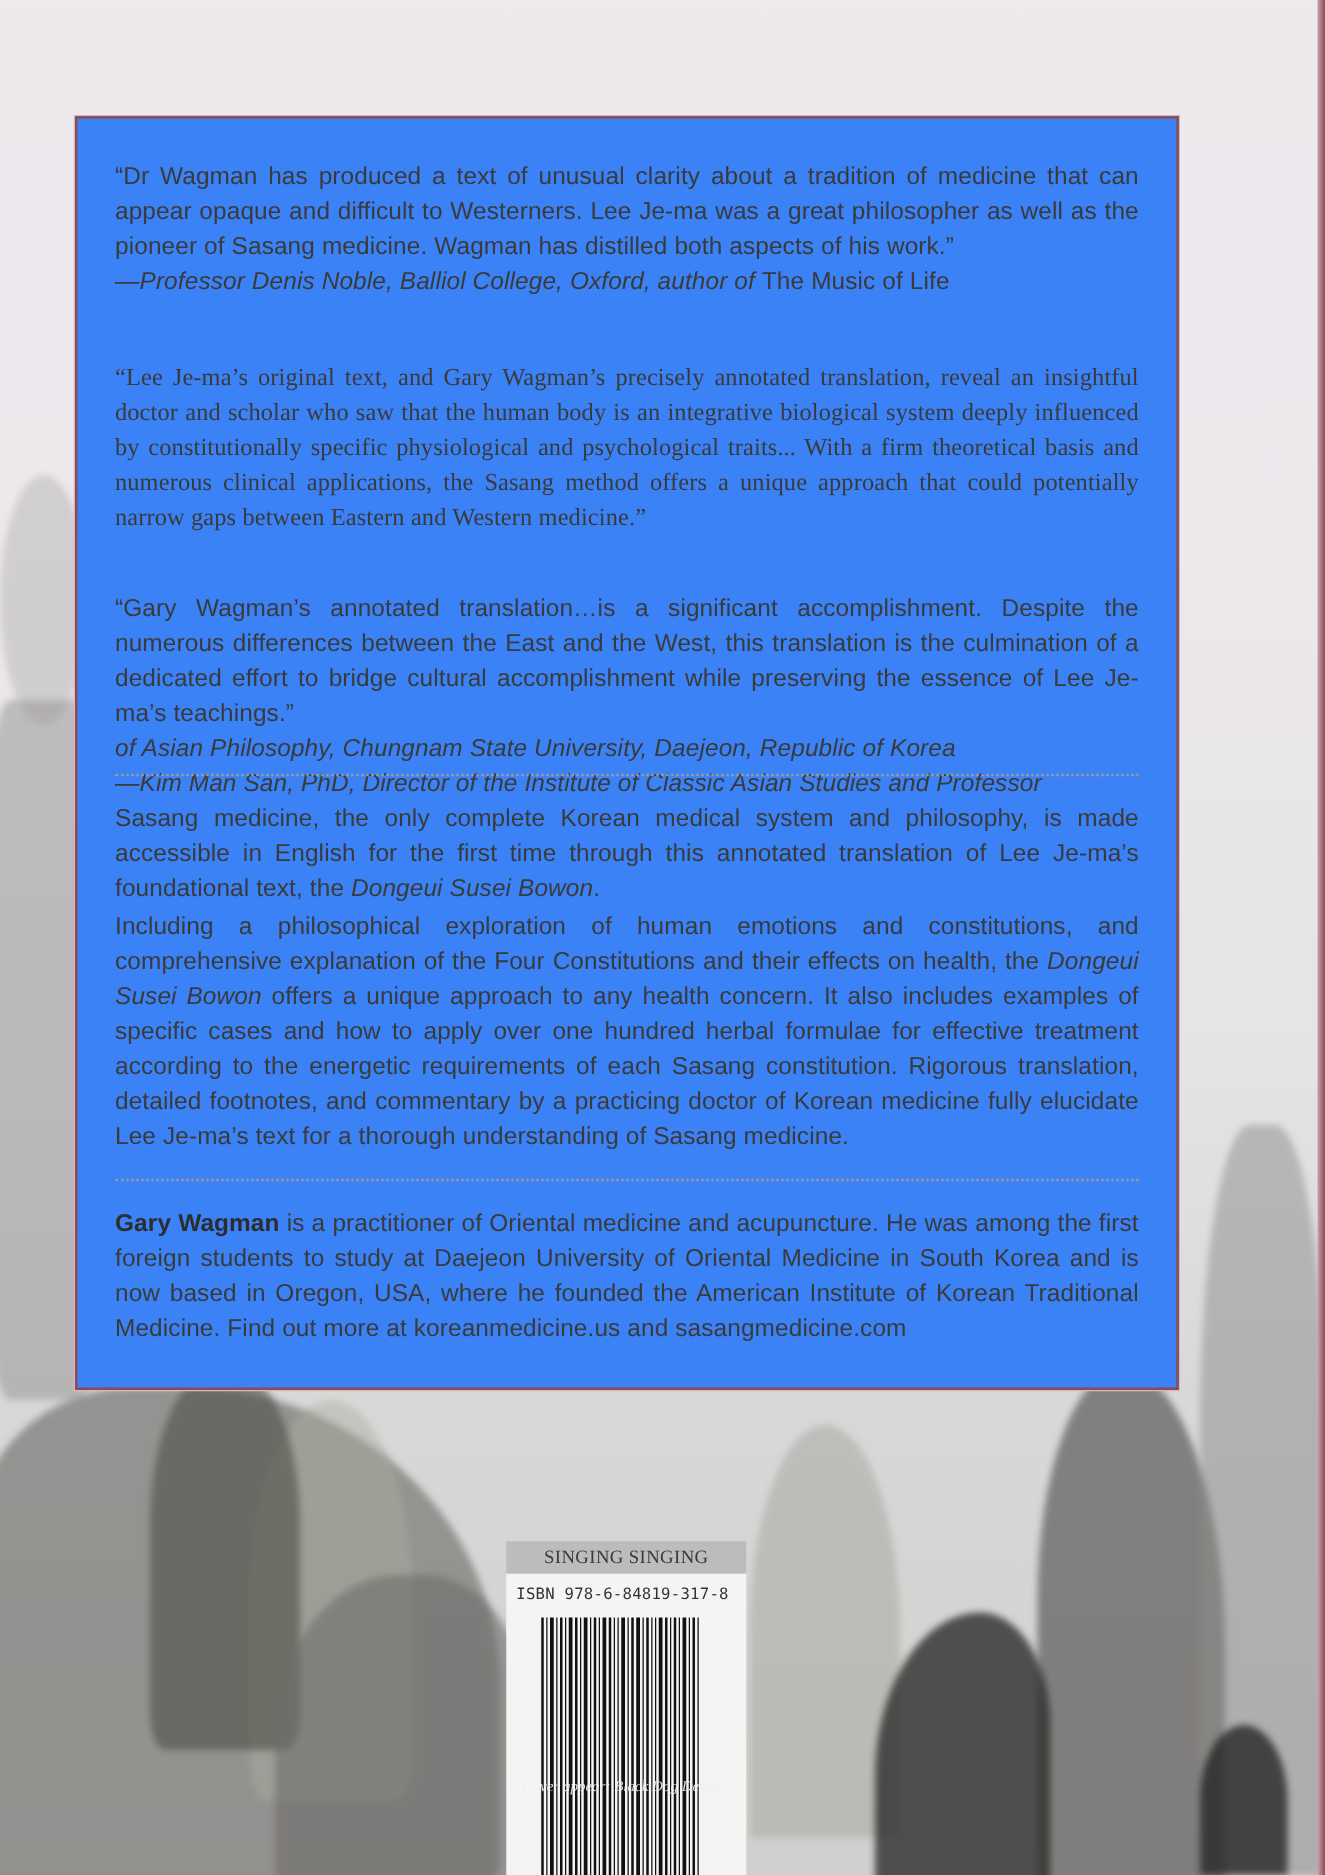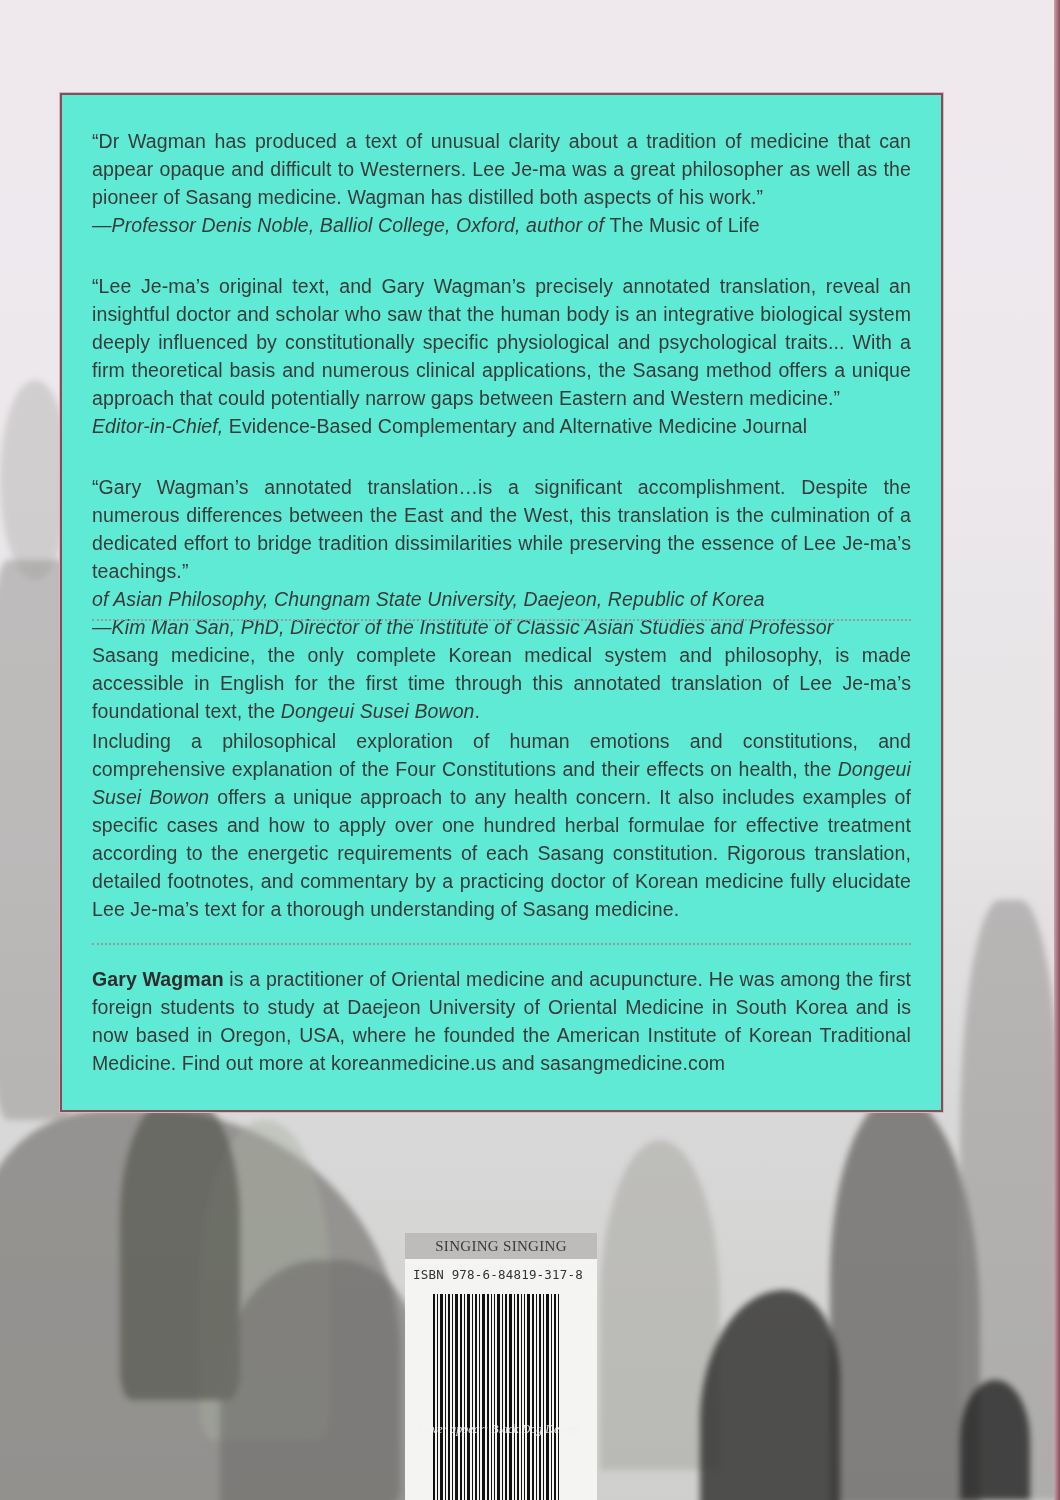--- a/index.html
+++ b/index.html
@@ -26,21 +26,21 @@
   .ink-mid-rock { left: 220px; top: 1260px; width: 200px; height: 260px; background: #6f6d6b; opacity: .6; border-radius: 50% 40% 5% 5%; }
   .ink-right-tall { left: 830px; top: 1095px; width: 150px; height: 410px; background: #6d6b69; opacity: .8; border-radius: 45% 55% 0 0; }
   .ink-right-dark { left: 700px; top: 1290px; width: 140px; height: 220px; background: #2e2e2d; opacity: .8; border-radius: 60% 40% 0 0; }
   .ink-right-trees { left: 600px; top: 1140px; width: 120px; height: 330px; background: #a4a49f; opacity: .5; border-radius: 50% 50% 0 0; }
   .ink-far-right { left: 960px; top: 900px; width: 100px; height: 600px; background: #8d8c8a; opacity: .5; border-radius: 40% 40% 0 0; }
   .ink-right-blk { left: 960px; top: 1380px; width: 70px; height: 120px; background: #1f1f1f; opacity: .75; border-radius: 50% 50% 0 0; }
   .ink-top-mist { left: 0; top: 380px; width: 70px; height: 200px; background: #b7b5b4; opacity: .5; border-radius: 50%; }
 
   .panel {
     position: absolute; left: 60px; top: 93px; width: 879px; height: 1015px;
-    background: #5eead4;
+    background: #3b82f6;
     border: 2px solid #8b4a58;
     box-shadow: 0 0 0 1px #d4b8bf;
   }
   .panel-inner { position: absolute; left: 30px; right: 30px; top: 0; }
   .txt { color: #3a3a3a; font-size: 19.5px; line-height: 28px; letter-spacing: 0.1px; }
   .quote { position: absolute; left: 0; right: 0; }
   .quote p { margin: 0; text-align: justify; text-align-last: left; }
   .attrib { margin: 0; text-align: right; font-style: italic; }
   .attrib .up { font-style: normal; }
   .dotted { position: absolute; left: 0; right: 0; border-top: 2px dotted #9a9a9a; height: 0; }
@@ -78,27 +78,26 @@
 <div class="spine-edge"></div>
 
 <div class="panel">
   <div class="panel-inner">
 
     <div class="quote txt" style="top:32px;">
       <p>“Dr Wagman has produced a text of unusual clarity about a tradition of medicine that can appear opaque and difficult to Westerners. Lee Je-ma was a great philosopher as well as the pioneer of Sasang medicine. Wagman has distilled both aspects of his work.”</p>
       <p class="attrib"><span>—Professor Denis Noble, Balliol College, Oxford, author of</span> <span class="up">The Music of Life</span></p>
     </div>
 
-    <div class="quote txt" style="top:177px;">
+    <div class="quote txt" style="top:194px;font-family:Liberation Serif, serif;">
       <p>“Lee Je-ma’s original text, and Gary Wagman’s precisely annotated translation, reveal an insightful doctor and scholar who saw that the human body is an integrative biological system deeply influenced by constitutionally specific physiological and psychological traits... With a firm theoretical basis and numerous clinical applications, the Sasang method offers a unique approach that could potentially narrow gaps between Eastern and Western medicine.”</p>
-      <p class="attrib"><span>Editor-in-Chief,</span> <span class="up">Evidence-Based Complementary and Alternative Medicine Journal</span></p>
     </div>
 
     <div class="quote txt" style="top:378px;">
-      <p>“Gary Wagman’s annotated translation…is a significant accomplishment. Despite the numerous differences between the East and the West, this translation is the culmination of a dedicated effort to bridge tradition dissimilarities while preserving the essence of Lee Je-ma’s teachings.”</p>
+      <p>“Gary Wagman’s annotated translation…is a significant accomplishment. Despite the numerous differences between the East and the West, this translation is the culmination of a dedicated effort to bridge cultural accomplishment while preserving the essence of Lee Je-ma’s teachings.”</p>
       <p class="attrib">of Asian Philosophy, Chungnam State University, Daejeon, Republic of Korea</p>
       <p class="attrib">—Kim Man San, PhD, Director of the Institute of Classic Asian Studies and Professor</p>
     </div>
 
     <div class="dotted" style="top:524px;"></div>
 
     <p class="para txt" style="top:546px;"><span>Sasang medicine, the only complete Korean medical system and philosophy, is made accessible in English for the first time through this annotated translation of Lee Je-ma’s foundational text, the </span><em>Dongeui Susei Bowon</em><span>.</span></p>
 
     <p class="para txt" style="top:632px;"><span>Including a philosophical exploration of human emotions and constitutions, and comprehensive explanation of the Four Constitutions and their effects on health, the </span><em>Dongeui Susei Bowon</em><span> offers a unique approach to any health concern. It also includes examples of specific cases and how to apply over one hundred herbal formulae for effective treatment according to the energetic requirements of each Sasang constitution. Rigorous translation, detailed footnotes, and commentary by a practicing doctor of Korean medicine fully elucidate Lee Je-ma’s text for a thorough understanding of Sasang medicine.</span></p>
 

